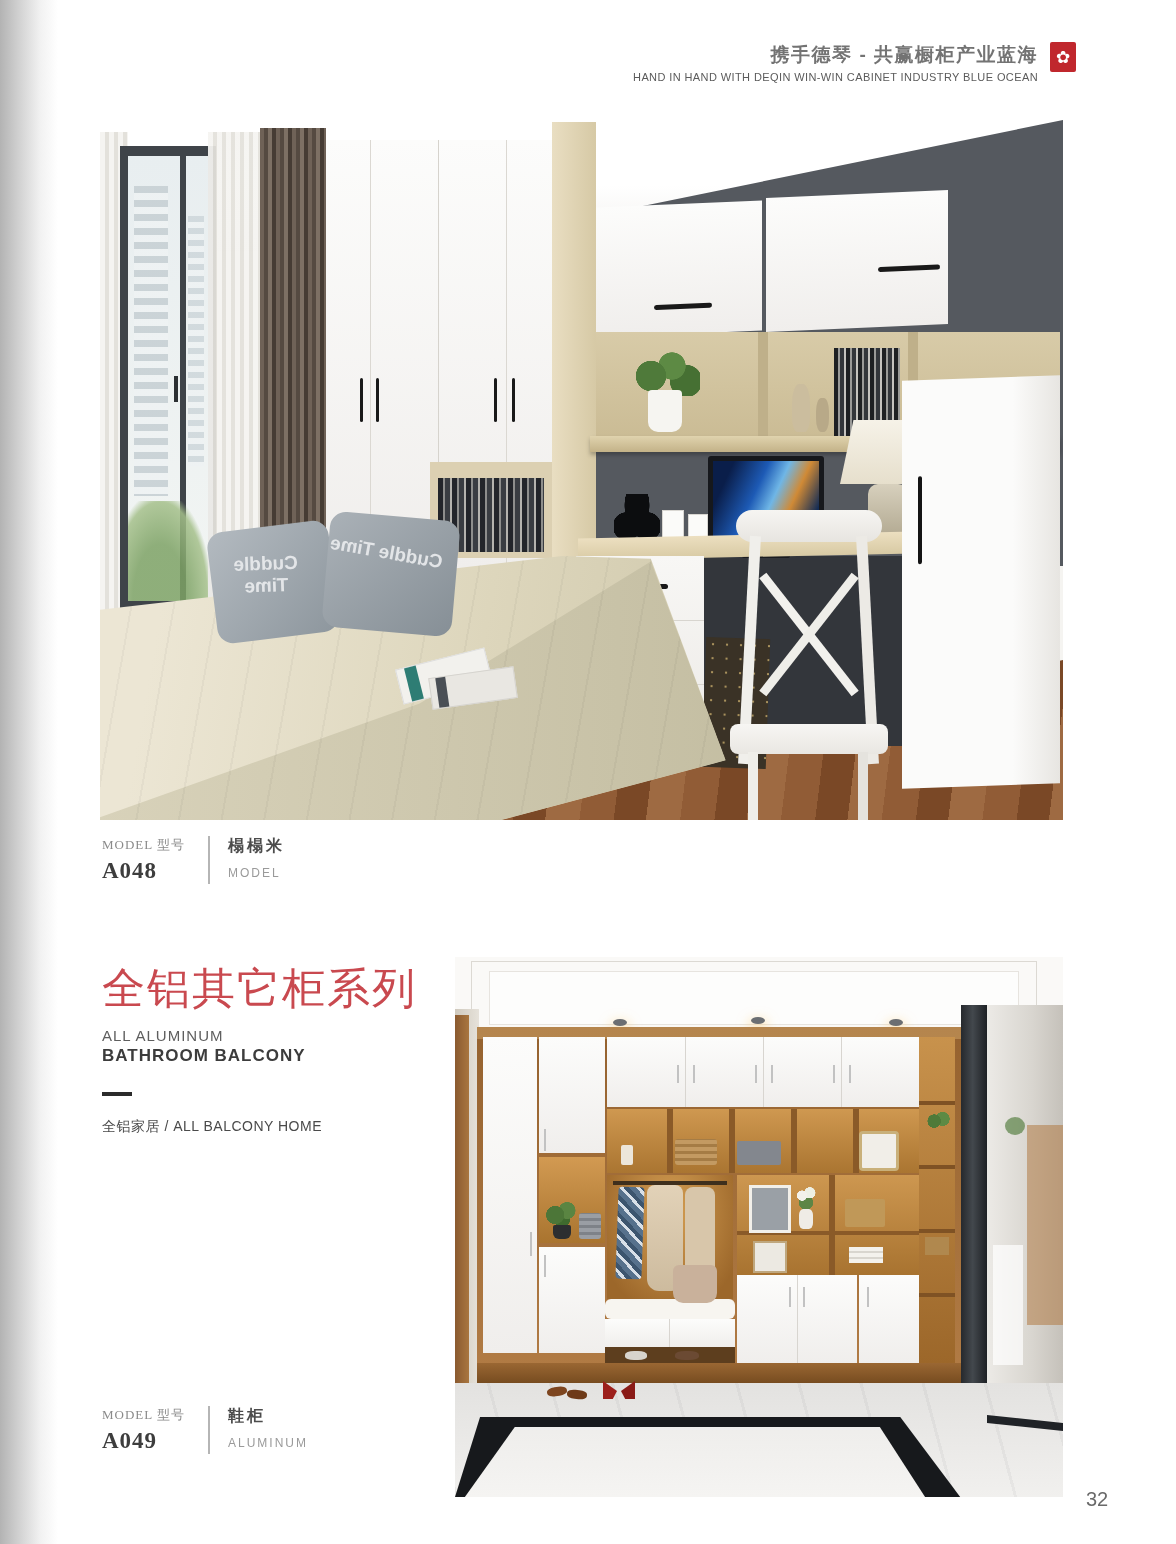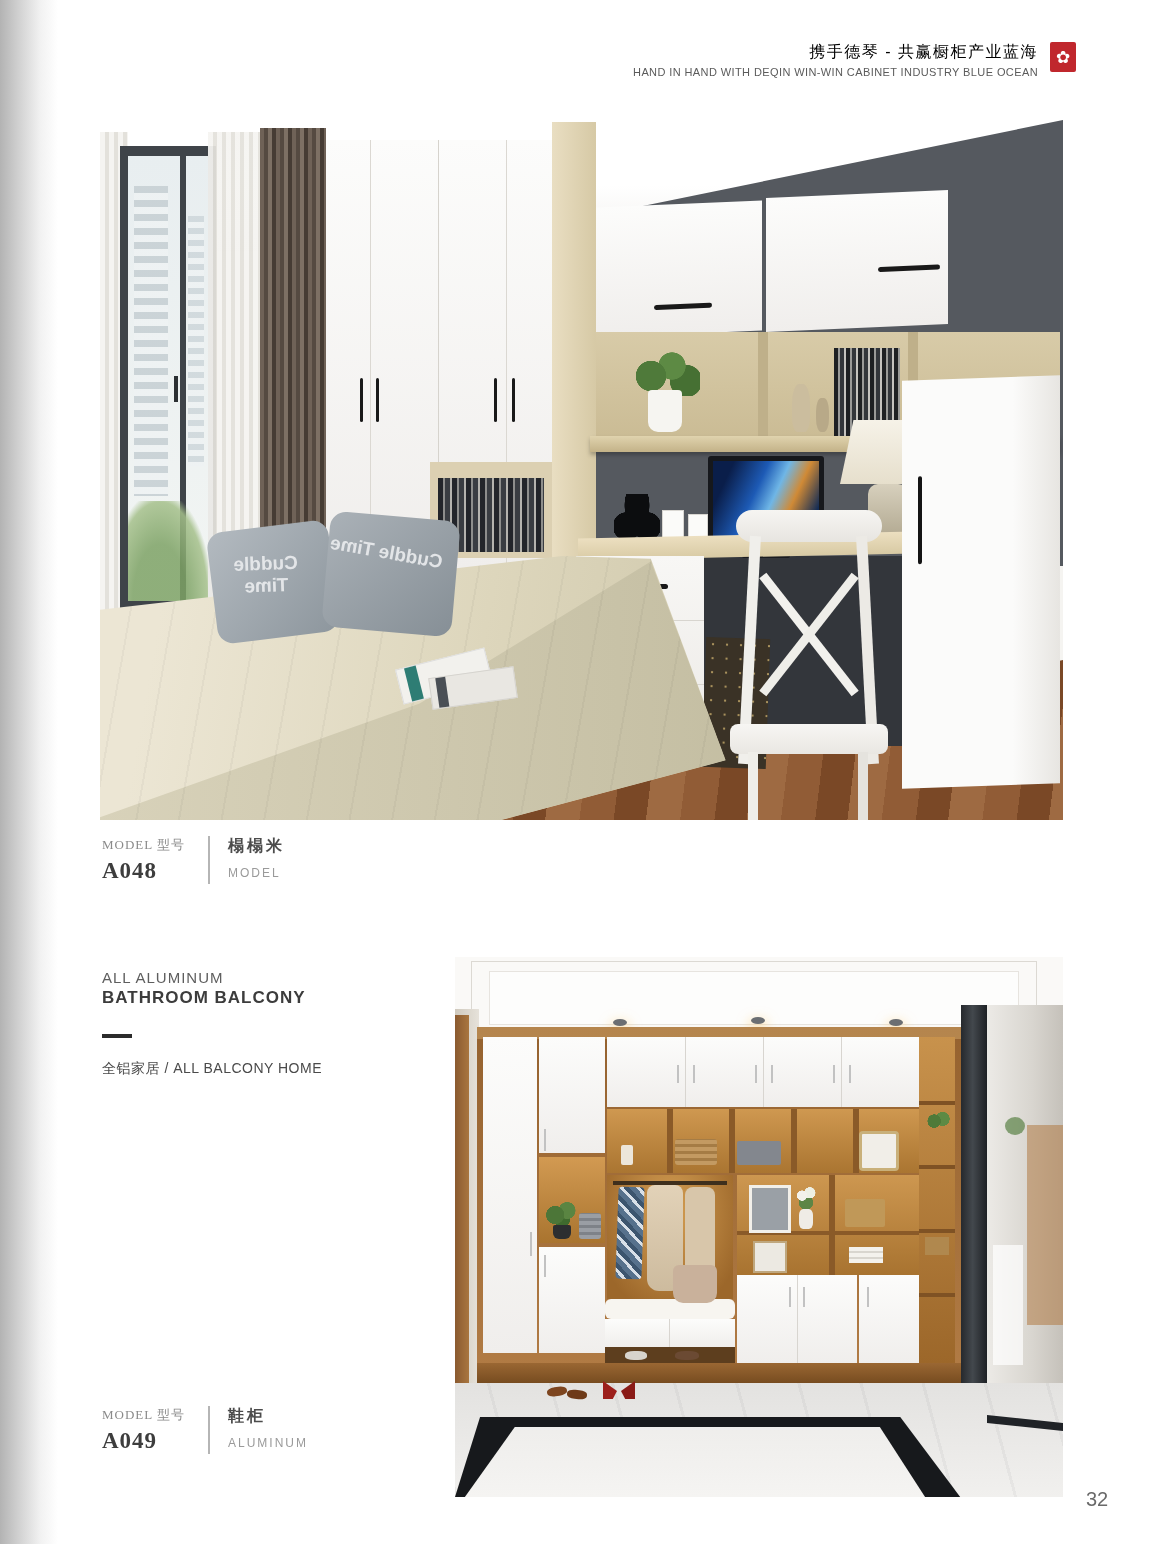--- a/index.html
+++ b/index.html
@@ -4,21 +4,21 @@
 <style>
   html,body{margin:0;padding:0;background:#ffffff;}
   body{font-family:"Liberation Sans",sans-serif;}
   .page{position:relative;width:1176px;height:1544px;background:#ffffff;overflow:hidden;}
   .abs{position:absolute;}
   
   .spine{left:0;top:0;width:58px;height:1544px;
     background:linear-gradient(90deg,#b3b3b3 0%,#d6d6d6 38%,#f2f2f2 70%,#ffffff 100%);}
   .header{top:42px;right:100px;display:flex;gap:12px;align-items:flex-start;}
   .header .txt{text-align:right;}
-  .tag-zh{font-size:16px;font-weight:normal;color:#000000;letter-spacing:1.5px;}
+  .tag-zh{font-size:19px;font-weight:bold;color:#737373;letter-spacing:1.5px;}
   .tag-en{font-size:11px;color:#5b5b5b;letter-spacing:.4px;margin-top:3px;}
   .logo{width:26px;height:30px;background:#c0272d;color:#ffffff;display:flex;
     align-items:center;justify-content:center;font-size:17px;border-radius:2px;}
   .model-block{left:102px;display:flex;align-items:stretch;}
   .model-left{width:100px;font-family:Liberation Serif, serif;}
   .model-label{font-size:13px;color:#8a8a8a;letter-spacing:1px;}
   .model-code{font-size:23px;font-weight:bold;color:#3d3d3d;letter-spacing:1px;margin-top:4px;}
   .model-div{width:2px;background:#b5b5b5;margin:0 18px 0 6px;}
   .model-zh{font-size:16px;font-weight:600;color:#4c4c4c;letter-spacing:3px;}
   .model-en{font-size:12px;color:#9a9a9a;letter-spacing:2px;margin-top:9px;}
@@ -166,20 +166,21 @@
       <div class="model-code">A048</div>
     </div>
     <div class="model-div"></div>
     <div>
       <div class="model-zh">榻榻米</div>
       <div class="model-en">MODEL</div>
     </div>
   </div>
 
   <div class="abs sec">
+    <div class="sec-title">全铝其它柜系列</div>
     <div class="sec-sub1">ALL ALUMINUM</div>
     <div class="sec-sub2">BATHROOM BALCONY</div>
     <div class="sec-dash"></div>
     <div class="sec-fam">全铝家居 / ALL BALCONY HOME</div>
   </div>
 
   <div class="abs photo" style="left:455px;top:957px;width:608px;height:540px;background:#faf9f7;">
     <div class="abs" style="left:16px;top:4px;width:564px;height:68px;border:1px solid #dcd9d3;"></div>
     <div class="abs" style="left:34px;top:14px;width:528px;height:52px;border:1px solid #e7e4df;background:#fdfdfc;"></div>
     <div class="abs" style="left:158px;top:62px;width:14px;height:7px;background:#6b6e72;border-radius:50%;box-shadow:0 5px 12px 3px rgba(255,205,120,.55);"></div>

